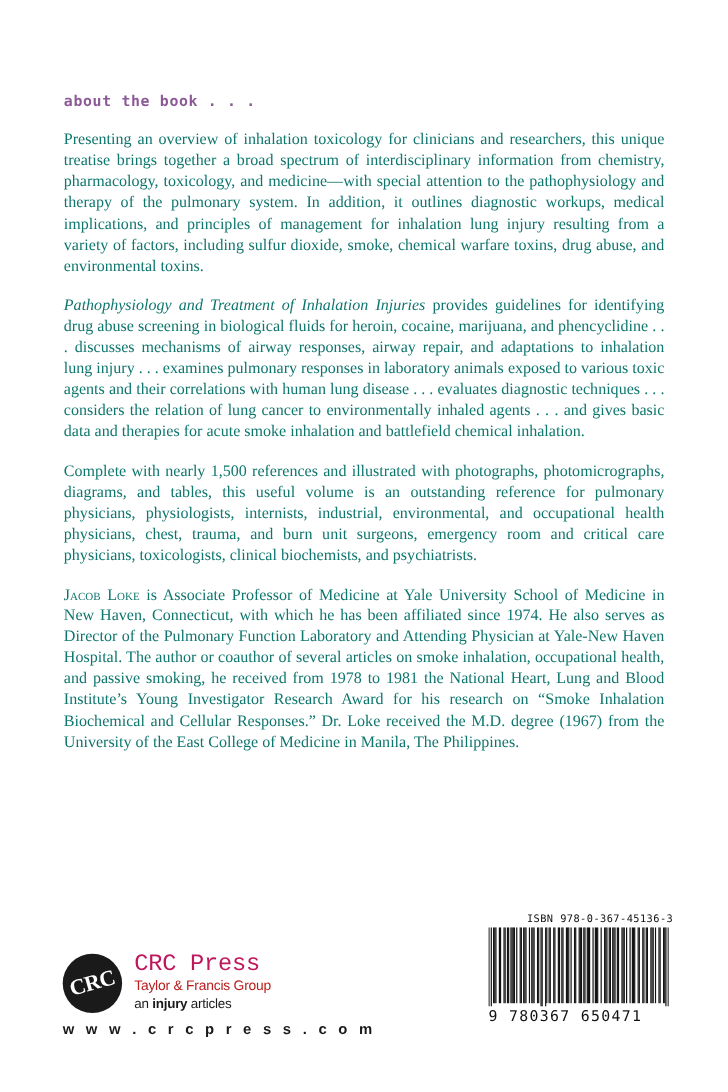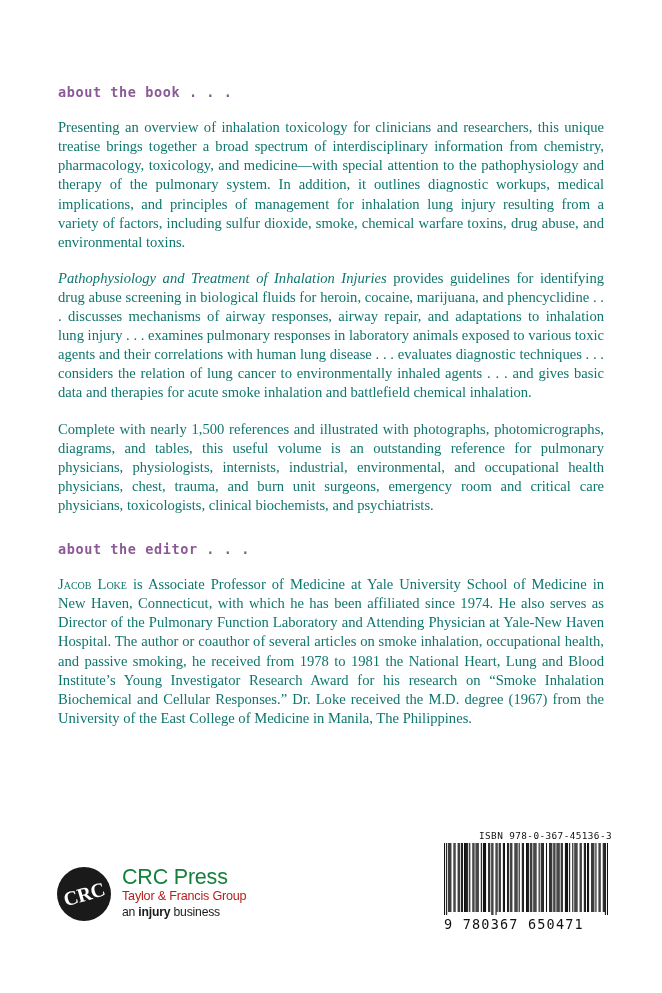--- a/index.html
+++ b/index.html
@@ -94,23 +94,23 @@
     font-weight: bold;
     font-size: 20px;
     letter-spacing: -0.5px;
     transform: rotate(-16deg);
   }
   .crc-words {
     margin-left: 11px;
     padding-top: 1px;
   }
   .crc-press-name {
-    font-family: Liberation Sans, sans-serif;
+    font-family: Liberation Mono, monospace;
     font-size: 21.5px;
-    color: #15803d;
+    color: #be185d;
     line-height: 23px;
     letter-spacing: -0.2px;
   }
   .crc-taylor {
     font-family: "Liberation Sans", "DejaVu Sans", sans-serif;
     font-size: 12.6px;
     color: #b91c1c;
     line-height: 15px;
     letter-spacing: -0.2px;
   }
@@ -174,39 +174,39 @@
   <div class="content">
 
     <h2 class="section-heading">about the book . . .</h2>
 
     <p class="body-text">Presenting an overview of inhalation toxicology for clinicians and researchers, this unique treatise brings together a broad spectrum of interdisciplinary information from chemistry, pharmacology, toxicology, and medicine—with special attention to the pathophysiology and therapy of the pulmonary system. In addition, it outlines diagnostic workups, medical implications, and principles of management for inhalation lung injury resulting from a variety of factors, including sulfur dioxide, smoke, chemical warfare toxins, drug abuse, and environmental toxins.</p>
 
     <p class="body-text"><span class="book-title-italic">Pathophysiology and Treatment of Inhalation Injuries</span><span> provides guidelines for identifying drug abuse screening in biological fluids for heroin, cocaine, marijuana, and phencyclidine . . . discusses mechanisms of airway responses, airway repair, and adaptations to inhalation lung injury . . . examines pulmonary responses in laboratory animals exposed to various toxic agents and their correlations with human lung disease . . . evaluates diagnostic techniques . . . considers the relation of lung cancer to environmentally inhaled agents . . . and gives basic data and therapies for acute smoke inhalation and battlefield chemical inhalation.</span></p>
 
     <p class="body-text">Complete with nearly 1,500 references and illustrated with photographs, photomicrographs, diagrams, and tables, this useful volume is an outstanding reference for pulmonary physicians, physiologists, internists, industrial, environmental, and occupational health physicians, chest, trauma, and burn unit surgeons, emergency room and critical care physicians, toxicologists, clinical biochemists, and psychiatrists.</p>
 
-    <h2 class="section-heading editor-heading">about the editor . . .</h2>
 
     <p class="body-text"><span class="smallcaps">Jacob Loke</span><span> is Associate Professor of Medicine at Yale University School of Medicine in New Haven, Connecticut, with which he has been affiliated since 1974. He also serves as Director of the Pulmonary Function Laboratory and Attending Physician at Yale-New Haven Hospital. The author or coauthor of several articles on smoke inhalation, occupational health, and passive smoking, he received from 1978 to 1981 the National Heart, Lung and Blood Institute’s Young Investigator Research Award for his research on “Smoke Inhalation Biochemical and Cellular Responses.” Dr. Loke received the M.D. degree (1967) from the University of the East College of Medicine in Manila, The Philippines.</span></p>
 
   </div>
 
   <div class="footer">
 
     <div class="crc-logo-block">
       <div class="crc-circle">
         <span class="crc-mark">CRC</span>
       </div>
       <div class="crc-words">
         <div class="crc-press-name">CRC Press</div>
         <div class="crc-taylor">Taylor &amp; Francis Group</div>
-        <div class="crc-informa"><span>an </span><b>injury</b><span> business</span></div>
+        <div class="crc-informa"><span>an </span><b>injury</b><span> articles</span></div>
       </div>
     </div>
 
+    <div class="crc-url">w w w . c r c p r e s s . c o m</div>
 
     <div class="barcode-block">
       <div class="isbn-line">ISBN 978-0-367-45136-3</div>
       <svg class="barcode-bars" id="barcode-svg" viewBox="0 0 164 72" preserveAspectRatio="none">
           <rect x="0.000" y="0" width="1.072" height="72" fill="#111"></rect>
           <rect x="2.103" y="0" width="1.072" height="72" fill="#111"></rect>
           <rect x="4.205" y="0" width="1.072" height="69" fill="#111"></rect>
           <rect x="5.256" y="0" width="1.072" height="69" fill="#111"></rect>
           <rect x="6.308" y="0" width="1.072" height="69" fill="#111"></rect>
           <rect x="9.462" y="0" width="1.072" height="69" fill="#111"></rect>

